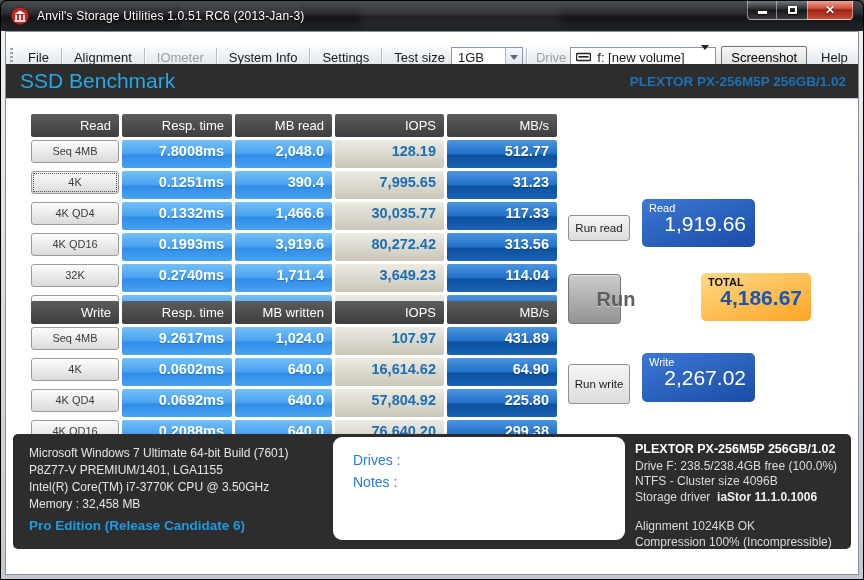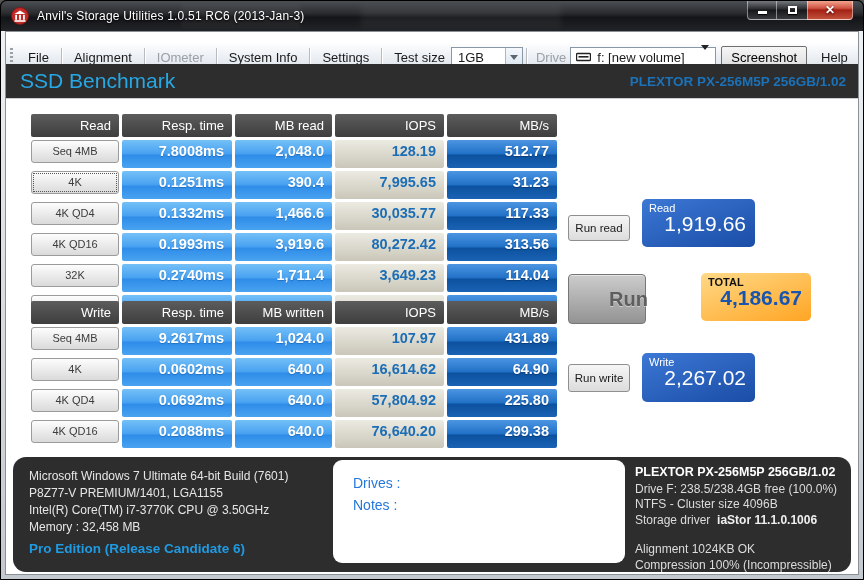--- a/index.html
+++ b/index.html
@@ -80,38 +80,38 @@
   .c-blue { background:linear-gradient(#74c0f7 0%, #49a2f1 48%, #2f8de9 55%, #4aa3f0 100%); color:#fff;
     text-shadow:0 1px 1px rgba(0,60,120,0.35); }
   .c-beige { background:linear-gradient(#ecebe2, #cac6b9); color:#1b6db6; }
   .c-navy { background:linear-gradient(#4c95e2 0%, #2272c8 48%, #0d52a0 55%, #1a62b4 100%); color:#fff;
     text-shadow:0 1px 1px rgba(0,30,70,0.45); }
   
   .pushbtn { position:absolute; border:1px solid #8e8f8f; border-radius:3px;
     background:linear-gradient(#f6f6f6, #dcdcdc); font-size:11.5px; color:#1a1a1a; cursor:pointer;
     display:flex; align-items:center; justify-content:center; font-family:"Liberation Sans",sans-serif; }
   .btn-run-read { left:562px; top:183px; width:62px; height:26px; }
-  .btn-run-write { left:562px; top:332px; width:62px; height:28px; }
-  .btn-run { left:562px; top:242px; width:78px; height:50px; border:1px solid #767676; border-radius:4px;
+  .btn-run-write { left:562px; top:332px; width:62px; height:40px; }
+  .btn-run { left:562px; top:242px; width:53px; height:50px; border:1px solid #767676; border-radius:4px;
     background:linear-gradient(#cccccc, #939393); color:#5e5e5e; font-size:20px; font-weight:bold;
     text-shadow:0 1px 0 rgba(255,255,255,0.45); box-shadow:inset 0 1px 0 rgba(255,255,255,0.5);padding-left:43px; }
   .scorebox { position:absolute; border-radius:5px; color:#fff; }
   .scorebox .slabel { font-size:11px; padding:3px 0 0 7px; }
   .scorebox .sval { font-size:21px; text-align:right; padding-right:9px; margin-top:-2px; }
   .score-read  { left:636px; top:167px; width:113px; height:48px;
     background:linear-gradient(160deg, #3c78d5, #1a4da6); }
   .score-write { left:636px; top:321px; width:113px; height:49px;
     background:linear-gradient(160deg, #3c78d5, #1a4da6); }
   .score-total { left:695px; top:241px; width:110px; height:48px;
     background:linear-gradient(160deg, #ffd987, #ffa524); }
   .score-total .slabel { color:#101010; font-weight:bold; }
   .score-total .sval { color:#1855ae; font-weight:bold; }
   
-  .panel { position:absolute; left:7px; right:7px; top:425px; height:115px;
-    background:#2d2d2d; border-radius:13px; color:#e6e6e6; }
+  .panel { position:absolute; left:7px; right:7px; top:402px; height:115px;
+    background:#2d2d2d; border-radius:5px; color:#e6e6e6; }
   .sysinfo { position:absolute; left:16px; top:11px; font-size:12px; line-height:17px; }
   .edition { position:absolute; left:16px; top:84px; font-size:13.5px; font-weight:bold; color:#1f9be4; }
   .notesbox { position:absolute; left:320px; top:3px; width:292px; height:103px;
     background:#fff; border-radius:9px; padding:12px 20px; }
   .notesbox .nlabel { color:#2577dc; font-size:14px; line-height:22px; }
   .driveinfo { position:absolute; left:622px; top:8px; font-size:12px; line-height:15.5px; color:#dcdcdc; }
   .driveinfo .di-title { font-weight:bold; font-size:12.5px; color:#fff; margin-bottom:1px; }
   .driveinfo .bold { font-weight:bold; color:#f0f0f0; }
   .di-gap { height:14px; }
 </style>

